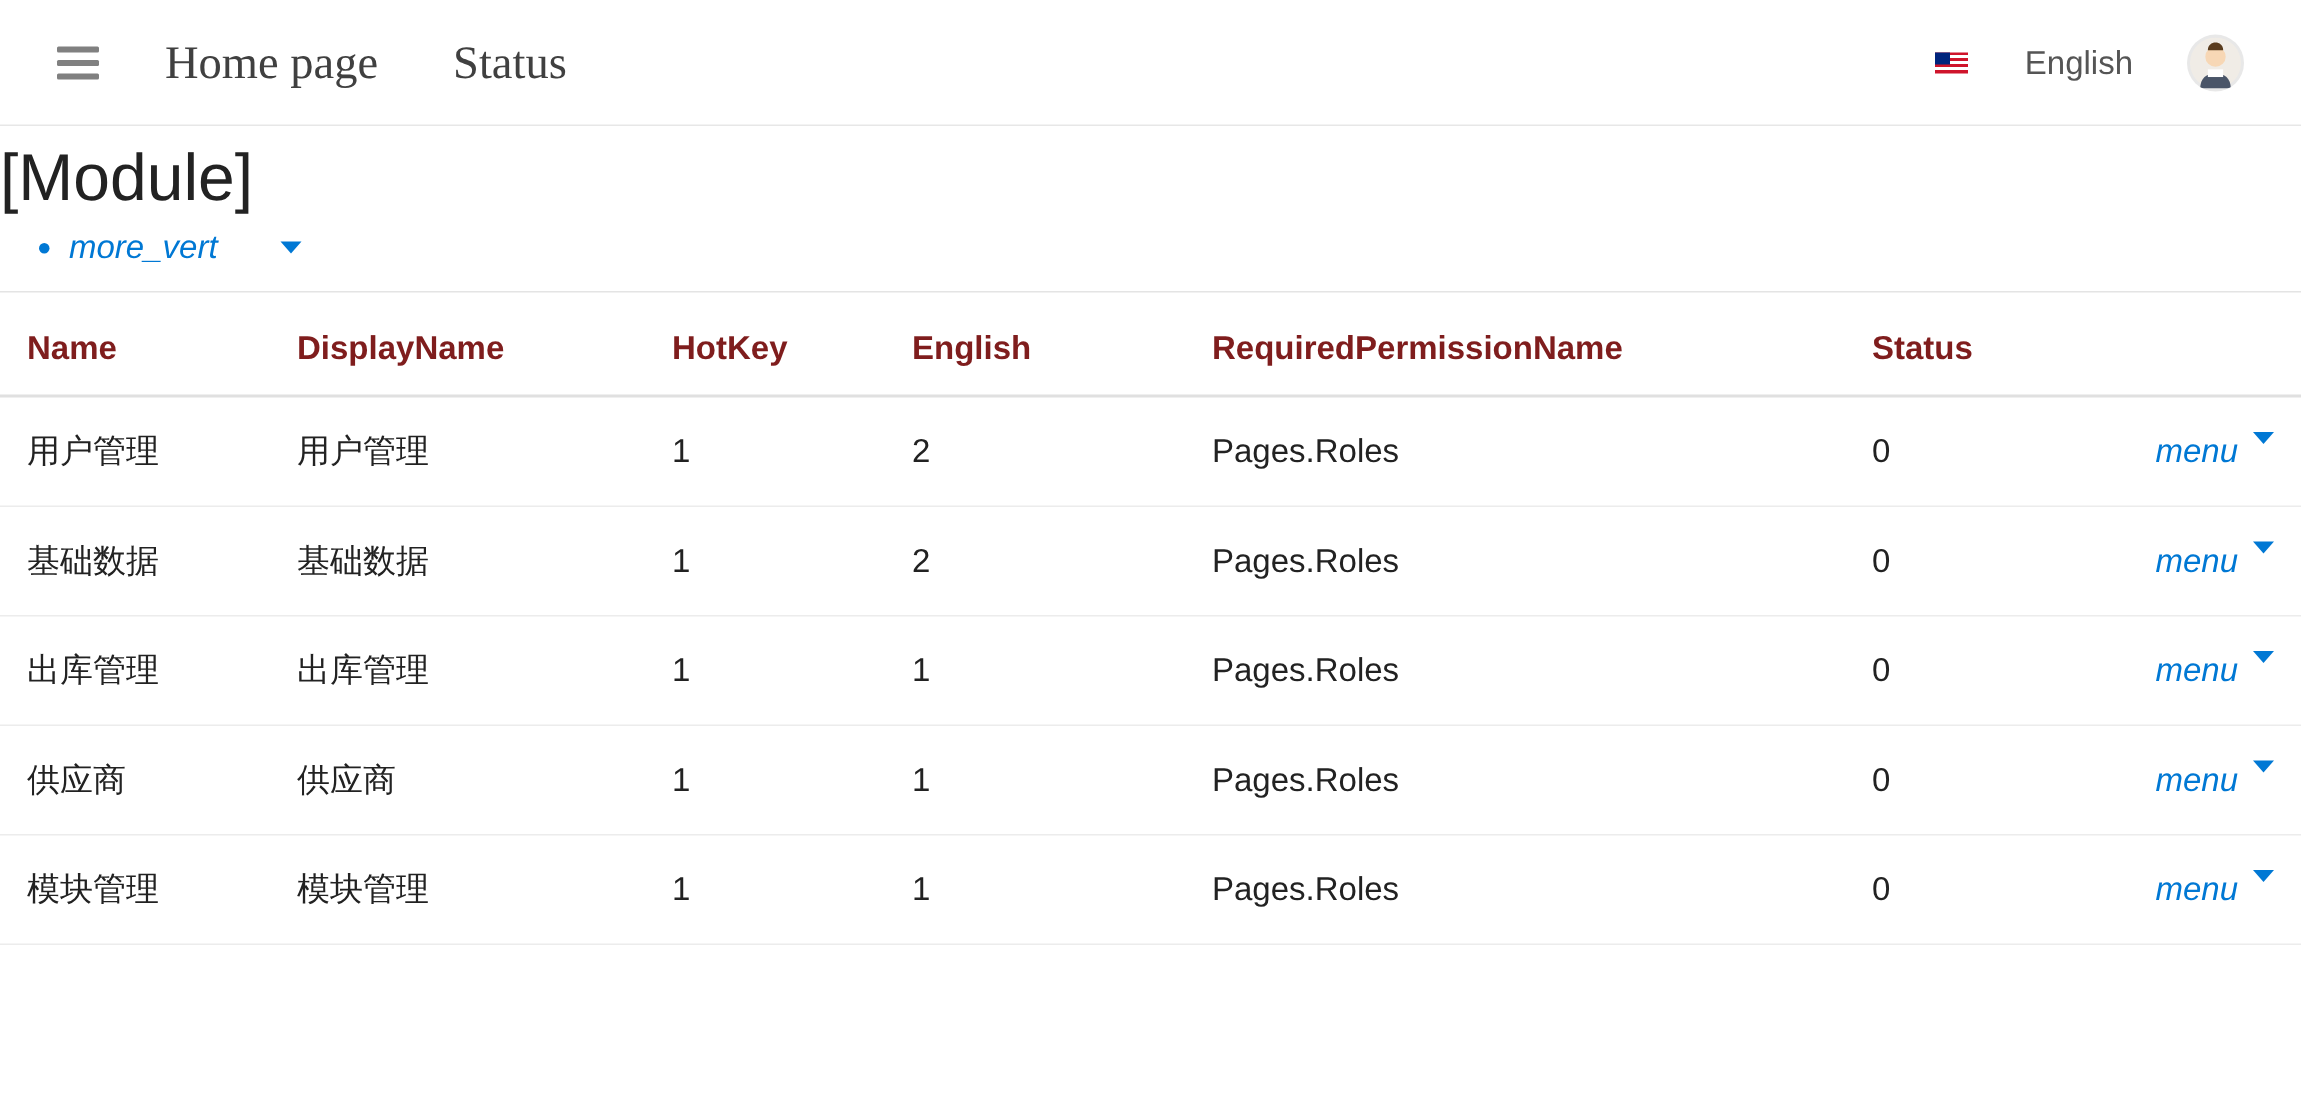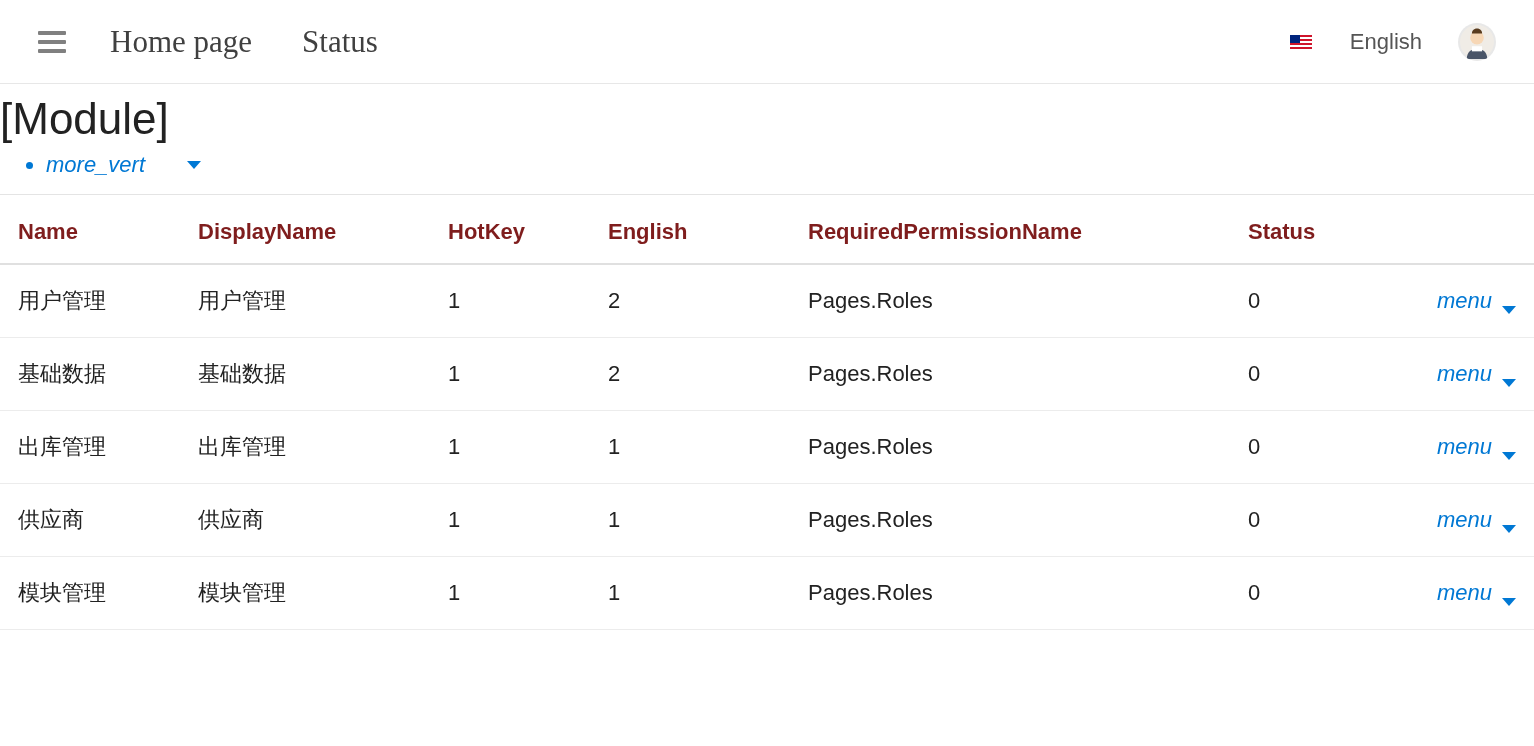--- a/index.html
+++ b/index.html
@@ -122,21 +122,21 @@
 }
 .menu-cell {
   text-align: right;
   white-space: nowrap;
 }
 .menu-link {
   color: #0078d4;
   font-style: italic;
   cursor: pointer;
   display: inline-flex;
-  align-items: flex-end;
+  align-items: flex-start;
 }
 .col-name { width: 180px; }
 .col-display { width: 250px; }
 .col-hotkey { width: 160px; }
 .col-icon { width: 200px; }
 .col-perm { width: 440px; }
 .col-status { width: 140px; }
 </style>
 </head>
 <body>

